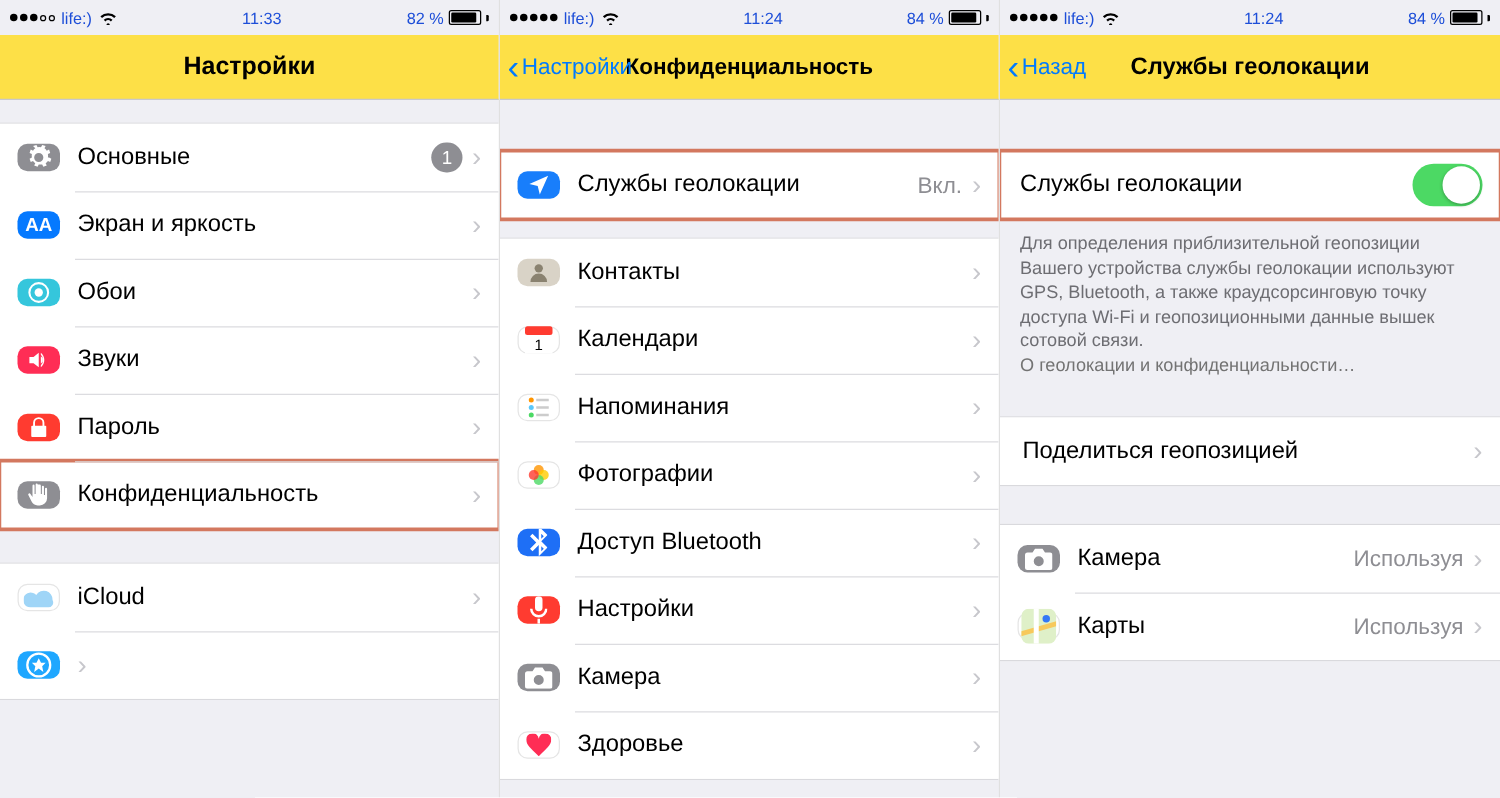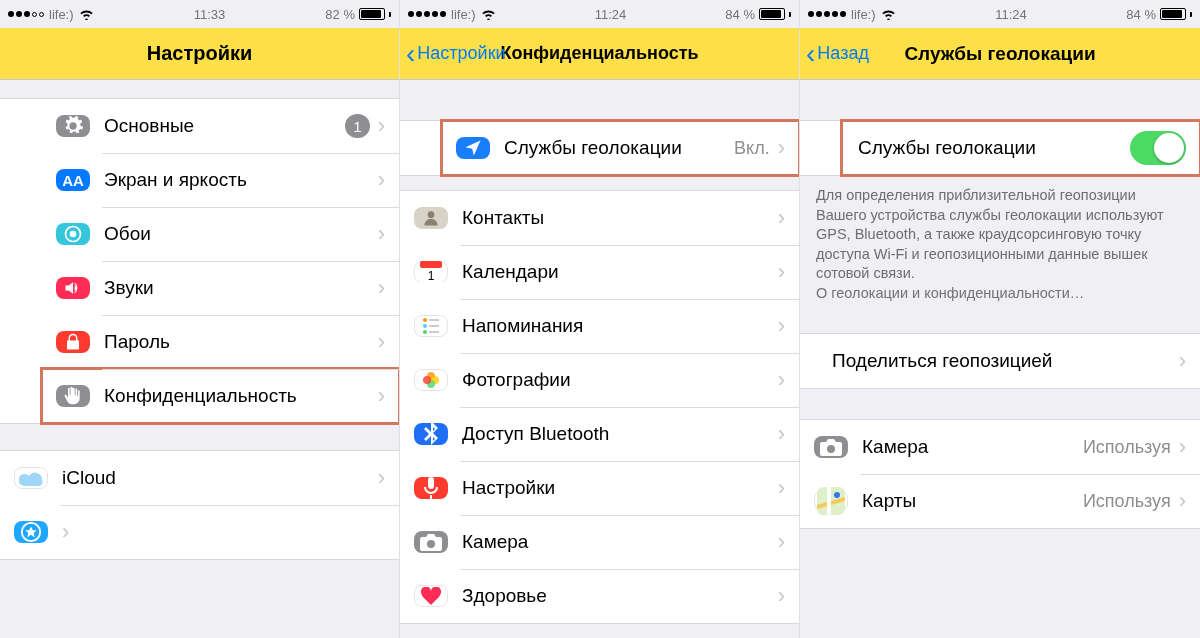--- a/index.html
+++ b/index.html
@@ -2,41 +2,41 @@
 <html><head>
 <meta charset="utf-8">
 <style>
   * { box-sizing: border-box; margin: 0; padding: 0; }
   html, body { width: 1200px; height: 638px; font-family: -apple-system, "Helvetica Neue", Helvetica, Arial, sans-serif; background:#fff; }
   .wrap { display:flex; width:1200px; height:638px; }
   .panel { width:400px; height:638px; background:#efeff4; display:flex; flex-direction:column; position:relative; overflow:hidden; border-right:1px solid #e0e0e0; }
   .panel:last-child { border-right:none; }
 
   
-  .status { height:24px; display:flex; align-items:center; justify-content:space-between; padding:14px 8px; font-size:13px; font-weight:500; color:#737373; background:#efeff4; }
+  .status { height:24px; display:flex; align-items:center; justify-content:space-between; padding:14px 8px; font-size:13px; font-weight:500; color:#1d4ed8; background:#efeff4; }
   .status .left, .status .right { display:flex; align-items:center; gap:5px; }
   .dots { display:flex; gap:2px; align-items:center; }
   .dot { width:6px; height:6px; border-radius:50%; background:#000; }
   .dot.hollow { background:transparent; border:1px solid #000; width:5px; height:5px; }
   .wifi-icon svg { display:block; }
   .battery { display:flex; align-items:center; gap:4px; }
   .bat-body { width:26px; height:12px; border:1px solid #000; border-radius:2px; position:relative; }
   .bat-fill { position:absolute; left:1px; top:1px; bottom:1px; background:#000; border-radius:1px; }
   .bat-cap { width:2px; height:5px; background:#000; border-radius:0 1px 1px 0; }
 
   
   .nav { height:52px; background:#fde047; border-bottom:1px solid #c8c8cc; display:flex; align-items:center; position:relative; }
   .nav-title { position:absolute; left:0; right:0; text-align:center; font-size:20px; font-weight:600; color:#000; }
   .nav-back { display:flex; align-items:center; gap:2px; color:#007aff; font-size:18px; padding-left:6px; z-index:2; cursor:pointer; }
   .nav-back .chev { font-size:28px; line-height:1; font-weight:300; }
 
   
   .list { background:#efeff4; flex:1; overflow:hidden; }
   .group { margin-top:26px; background:#fff; border-top:1px solid #d9d9dd; border-bottom:1px solid #d9d9dd; }
-  .group.first { margin-top:18px;padding-left:42px; }
+  .group.first { margin-top:18px; }
   .row { display:flex; align-items:center; min-height:54px; padding:0 14px; position:relative; cursor:pointer; background:#fff; }
   .row + .row::before { content:""; position:absolute; left:60px; right:0; top:0; height:1px; background:#dcdce0; }
   .icon { width:34px; height:22px; border-radius:8px; margin-right:14px; flex:0 0 34px; display:flex; align-items:center; justify-content:center; color:#fff; font-size:20px; }
   .label { flex:1; font-size:19px; color:#000; }
   .detail { font-size:18px; color:#8e8e93; margin-right:8px; }
   .chevron { color:#c7c7cc; font-size:22px; font-weight:300; }
   .badge { background:#8e8e93; color:#fff; border-radius:12px; min-width:24px; height:24px; display:flex; align-items:center; justify-content:center; font-size:15px; padding:0 8px; margin-right:8px; }
 
   
   .hl { outline:3px solid #d3785f; outline-offset:-1px; }
@@ -376,21 +376,21 @@
             </span>
       </div>
     </div>
     <div class="note">
       <span>Для определения приблизительной геопозиции Вашего устройства службы геолокации используют GPS, Bluetooth, а также краудсорсинговую точку доступа Wi-Fi и геопозиционными данные вышек сотовой связи.</span><br>
       <a href="#">О геолокации и конфиденциальности…</a>
     </div>
 
     <div class="group" style="margin-top:30px;">
       <div class="row noicon">
-        <span class="label" style="margin-left:18px;">Поделиться геопозицией</span>
+        <span class="label" style="margin-left:4px;">Поделиться геопозицией</span>
         <span class="chevron">›</span>
       </div>
     </div>
 
     <div class="group" style="margin-top:30px;">
       <div class="row">
         <span class="icon ic-camera2">
           <svg width="22" height="18" viewBox="0 0 22 18" fill="#fff">
                 <path d="M2 4h4l2-3h6l2 3h4a2 2 0 012 2v10a2 2 0 01-2 2H2a2 2 0 01-2-2V6a2 2 0 012-2zm9 3a4 4 0 100 8 4 4 0 000-8z"></path>
               </svg>

